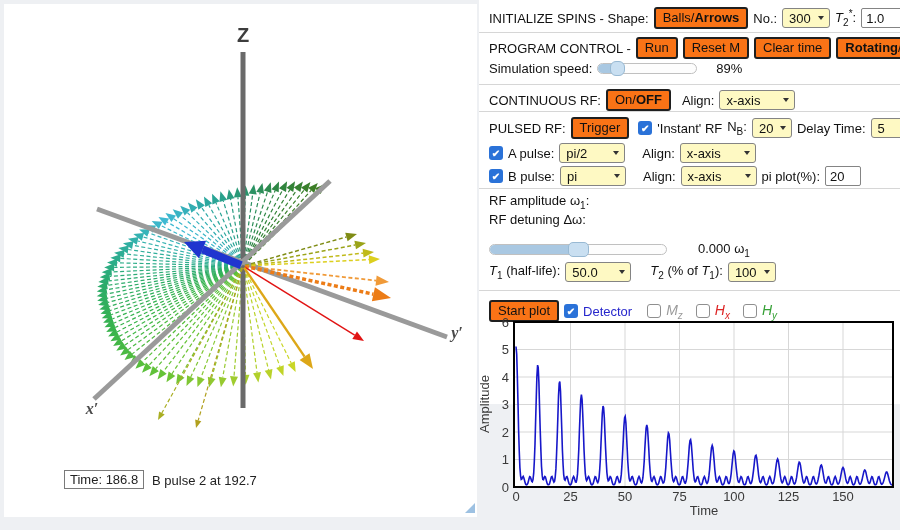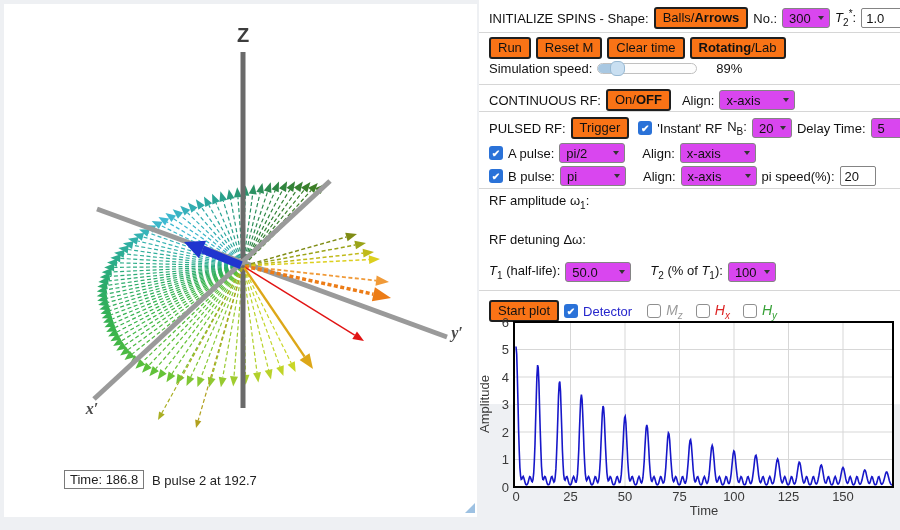--- a/index.html
+++ b/index.html
@@ -6,21 +6,21 @@
   body{width:900px;height:530px;background:#eef0f3;font-family:"Liberation Sans",sans-serif;position:relative;overflow:hidden;}
   #canvas3d{position:absolute;left:4px;top:4px;width:473px;height:513px;background:#ffffff;}
   #scene-svg{position:absolute;left:0;top:0;}
   #time-box{position:absolute;left:60px;top:466px;border:1px solid #7a7a7a;padding:1px 5px;font-size:13px;color:#222;background:#fff;}
   #pulse-label{position:absolute;left:148px;top:469px;font-size:13px;color:#222;}
   #resize-handle{position:absolute;right:2px;bottom:4px;width:0;height:0;border-left:10px solid transparent;border-bottom:10px solid #9dc1e2;}
   #panel{position:absolute;left:479px;top:0;width:421px;height:404px;background:#ffffff;}
   .row{position:absolute;left:10px;display:flex;align-items:center;gap:5px;white-space:nowrap;font-size:13px;color:#111;}
   .sep{position:absolute;left:0;width:100%;height:1px;background:#d6d6d6;}
   .btn{font-family:"Liberation Sans",sans-serif;font-size:13px;background:#f97316;border:2px solid #1f1f1f;border-radius:3px;padding:1px 7px;color:#111;line-height:16px;}
-  .select{display:inline-flex;align-items:center;justify-content:space-between;border:1px solid #848484;border-radius:3px;background:#d946ef;padding:0 5px 0 6px;height:20px;box-sizing:border-box;gap:6px;font-size:13px;}
+  .select{display:inline-flex;align-items:center;justify-content:space-between;border:1px solid #848484;border-radius:3px;background:#fef9c3;padding:0 5px 0 6px;height:20px;box-sizing:border-box;gap:6px;font-size:13px;}
   .caret{width:0;height:0;border-left:3.5px solid transparent;border-right:3.5px solid transparent;border-top:4.5px solid #333;flex:0 0 auto;}
   .txt{font-family:"Liberation Sans",sans-serif;font-size:13px;border:1px solid #848484;border-radius:2px;height:20px;box-sizing:border-box;padding:0 4px;color:#111;}
   .cb{width:14px;height:14px;border-radius:3px;background:#2a72d8;display:inline-flex;align-items:center;justify-content:center;color:#fff;font-size:10px;font-weight:bold;flex:0 0 auto;}
   .cb.un{background:#fff;border:1.5px solid #8f8f8f;box-sizing:border-box;}
   .slider{position:relative;display:inline-block;height:15px;flex:0 0 auto;}
   .track{position:absolute;left:0;right:0;top:2px;height:11px;border-radius:6px;border:1px solid #c0c0c0;background:#fdfdfd;overflow:hidden;box-sizing:border-box;}
   .fill{display:block;height:100%;background:#a9c8e2;}
   .thumb{position:absolute;top:0;width:15px;height:15px;border-radius:6px;background:#c9dff1;border:1px solid #98b9d3;box-sizing:border-box;}
   .slider.big .thumb{width:21px;border-radius:5px;}
   .mathlbl{font-family:Liberation Sans, sans-serif;font-style:italic;font-size:14px;}
@@ -218,20 +218,21 @@
     <span class="select" style="width:48px">
         <span>300</span>
         <span class="caret"></span>
       </span>
     <span><i>T</i><sub>2</sub><sup>*</sup>:</span>
     <input class="txt" style="width: 48px;" value="1.0">
   </div>
   <div class="sep" style="top:32px"></div>
 
   <div class="row" style="top:37px">
+    <span>PROGRAM CONTROL -</span>
     <button class="btn">Run</button>
     <button class="btn">Reset M</button>
     <button class="btn">Clear time</button>
     <button class="btn"><b>Rotating</b>/Lab</button>
   </div>
 
   <div class="row" style="top:61px">
     <span>Simulation speed:</span>
     <span class="slider" style="width:100px">
         <span class="track">
@@ -289,30 +290,39 @@
     <span>B pulse:</span>
     <span class="select" style="width:66px">
         <span>pi</span>
         <span class="caret"></span>
       </span>
     <span style="margin-left:12px">Align:</span>
     <span class="select" style="width:76px">
         <span>x-axis</span>
         <span class="caret"></span>
       </span>
-    <span>pi speed(%):</span>
+    <span>pi plot(%):</span>
     <input class="txt" style="width: 36px;" value="20">
   </div>
   <div class="sep" style="top:188px"></div>
 
   <div class="row" style="top:193px">
     <span>RF amplitude ω<sub>1</sub>:</span>
   </div>
-  <div class="row" style="top:232px">
+  <div class="row" style="top:212px">
     <span>RF detuning Δω:</span>
+  </div>
+  <div class="row" style="top:241px">
+    <span class="slider big" style="width:178px">
+        <span class="track">
+          <span class="fill" style="width: 50%;"></span>
+        </span>
+        <span class="thumb" style="left: calc(50% - 10.5px);"></span>
+      </span>
+    <span class="val">0.000 ω<sub>1</sub></span>
   </div>
 
   <div class="row" style="top:262px">
     <span><i>T</i><sub>1</sub> (half-life):</span>
     <span class="select" style="width:66px">
         <span>50.0</span>
         <span class="caret"></span>
       </span>
     <span style="margin-left:14px"><i>T</i><sub>2</sub> (% of <i>T</i><sub>1</sub>):</span>
     <span class="select" style="width:48px">

